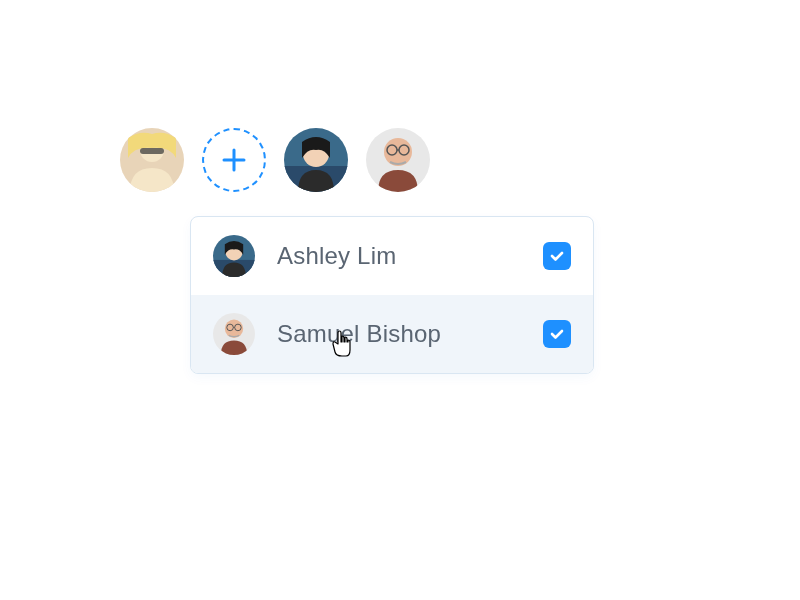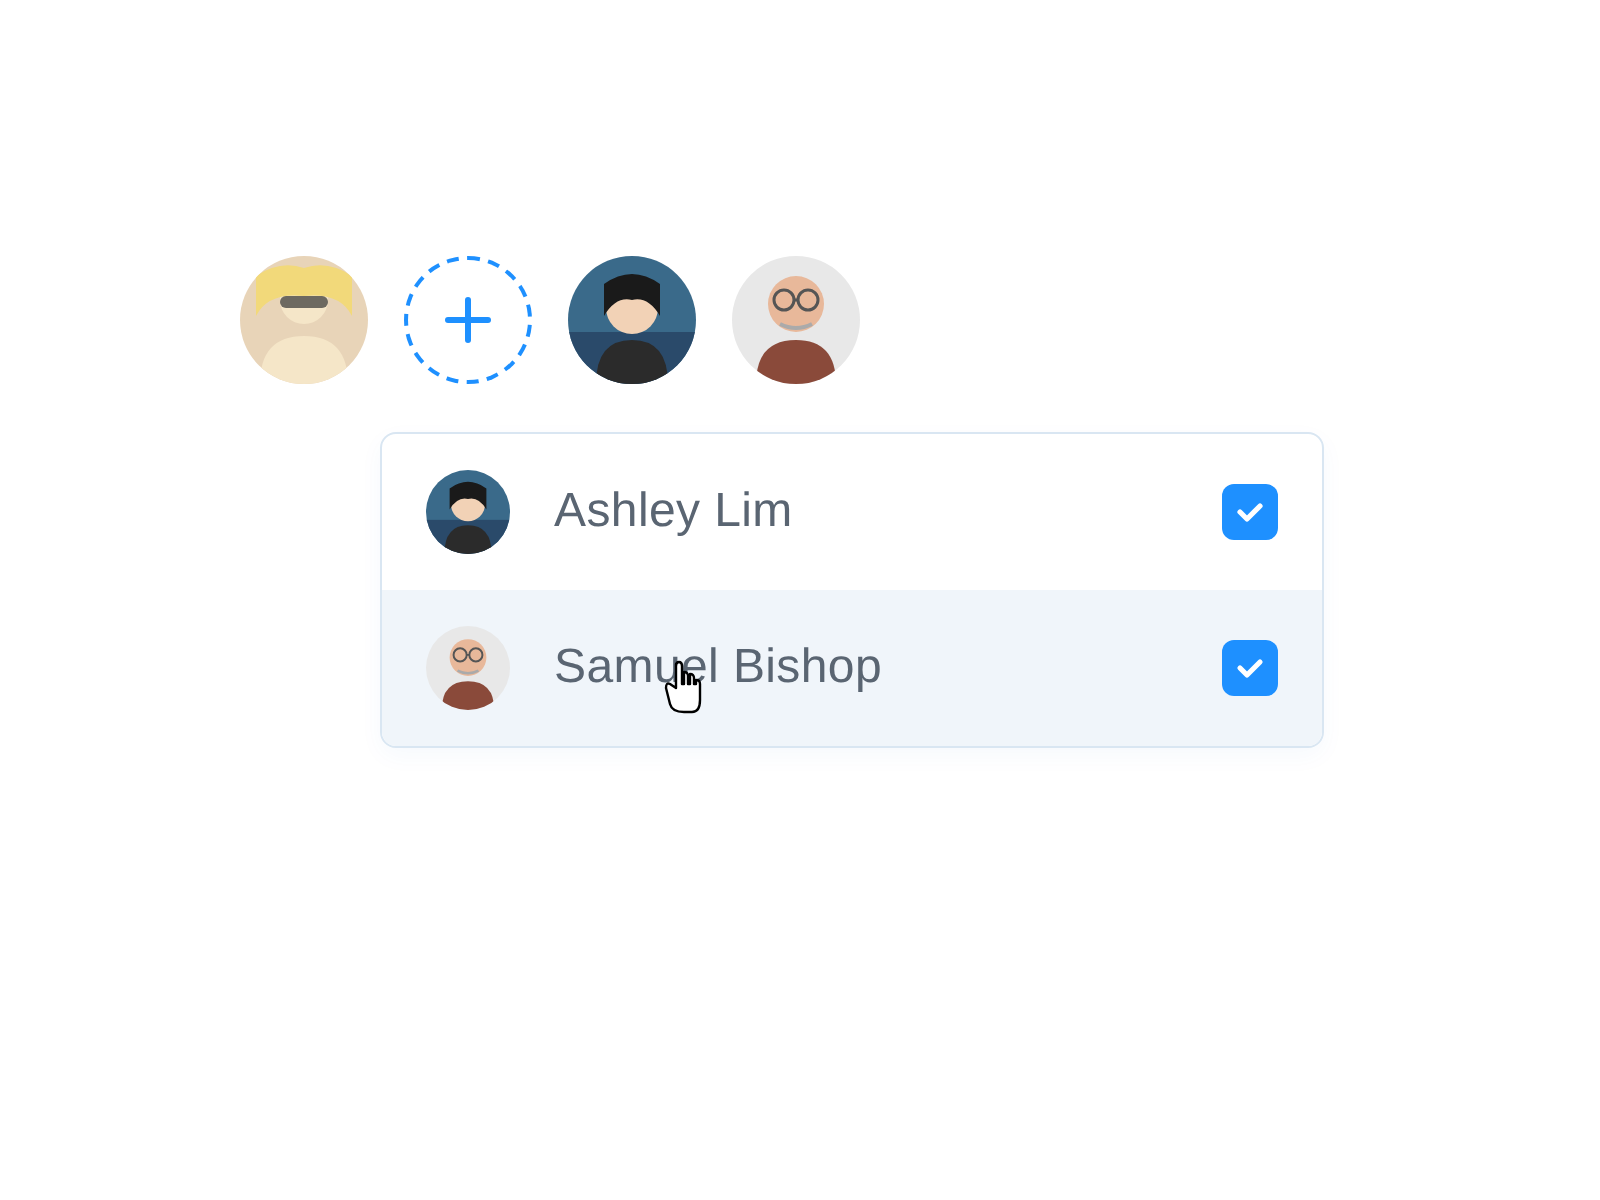--- a/index.html
+++ b/index.html
@@ -37,21 +37,21 @@
     align-items: center;
     justify-content: center;
     cursor: pointer;
     background: #fff;
   }
   .add-button svg { display: block; }
   .dropdown {
     position: absolute;
     top: 216px;
     left: 190px;
-    width: 472px;
+    width: 404px;
     background: #ffffff;
     border: 1px solid #d9e6f2;
     border-radius: 8px;
     box-shadow: 0 4px 12px rgba(30,100,200,0.04);
     overflow: hidden;
   }
   .dropdown-row {
     display: flex;
     align-items: center;
     padding: 18px 22px;

